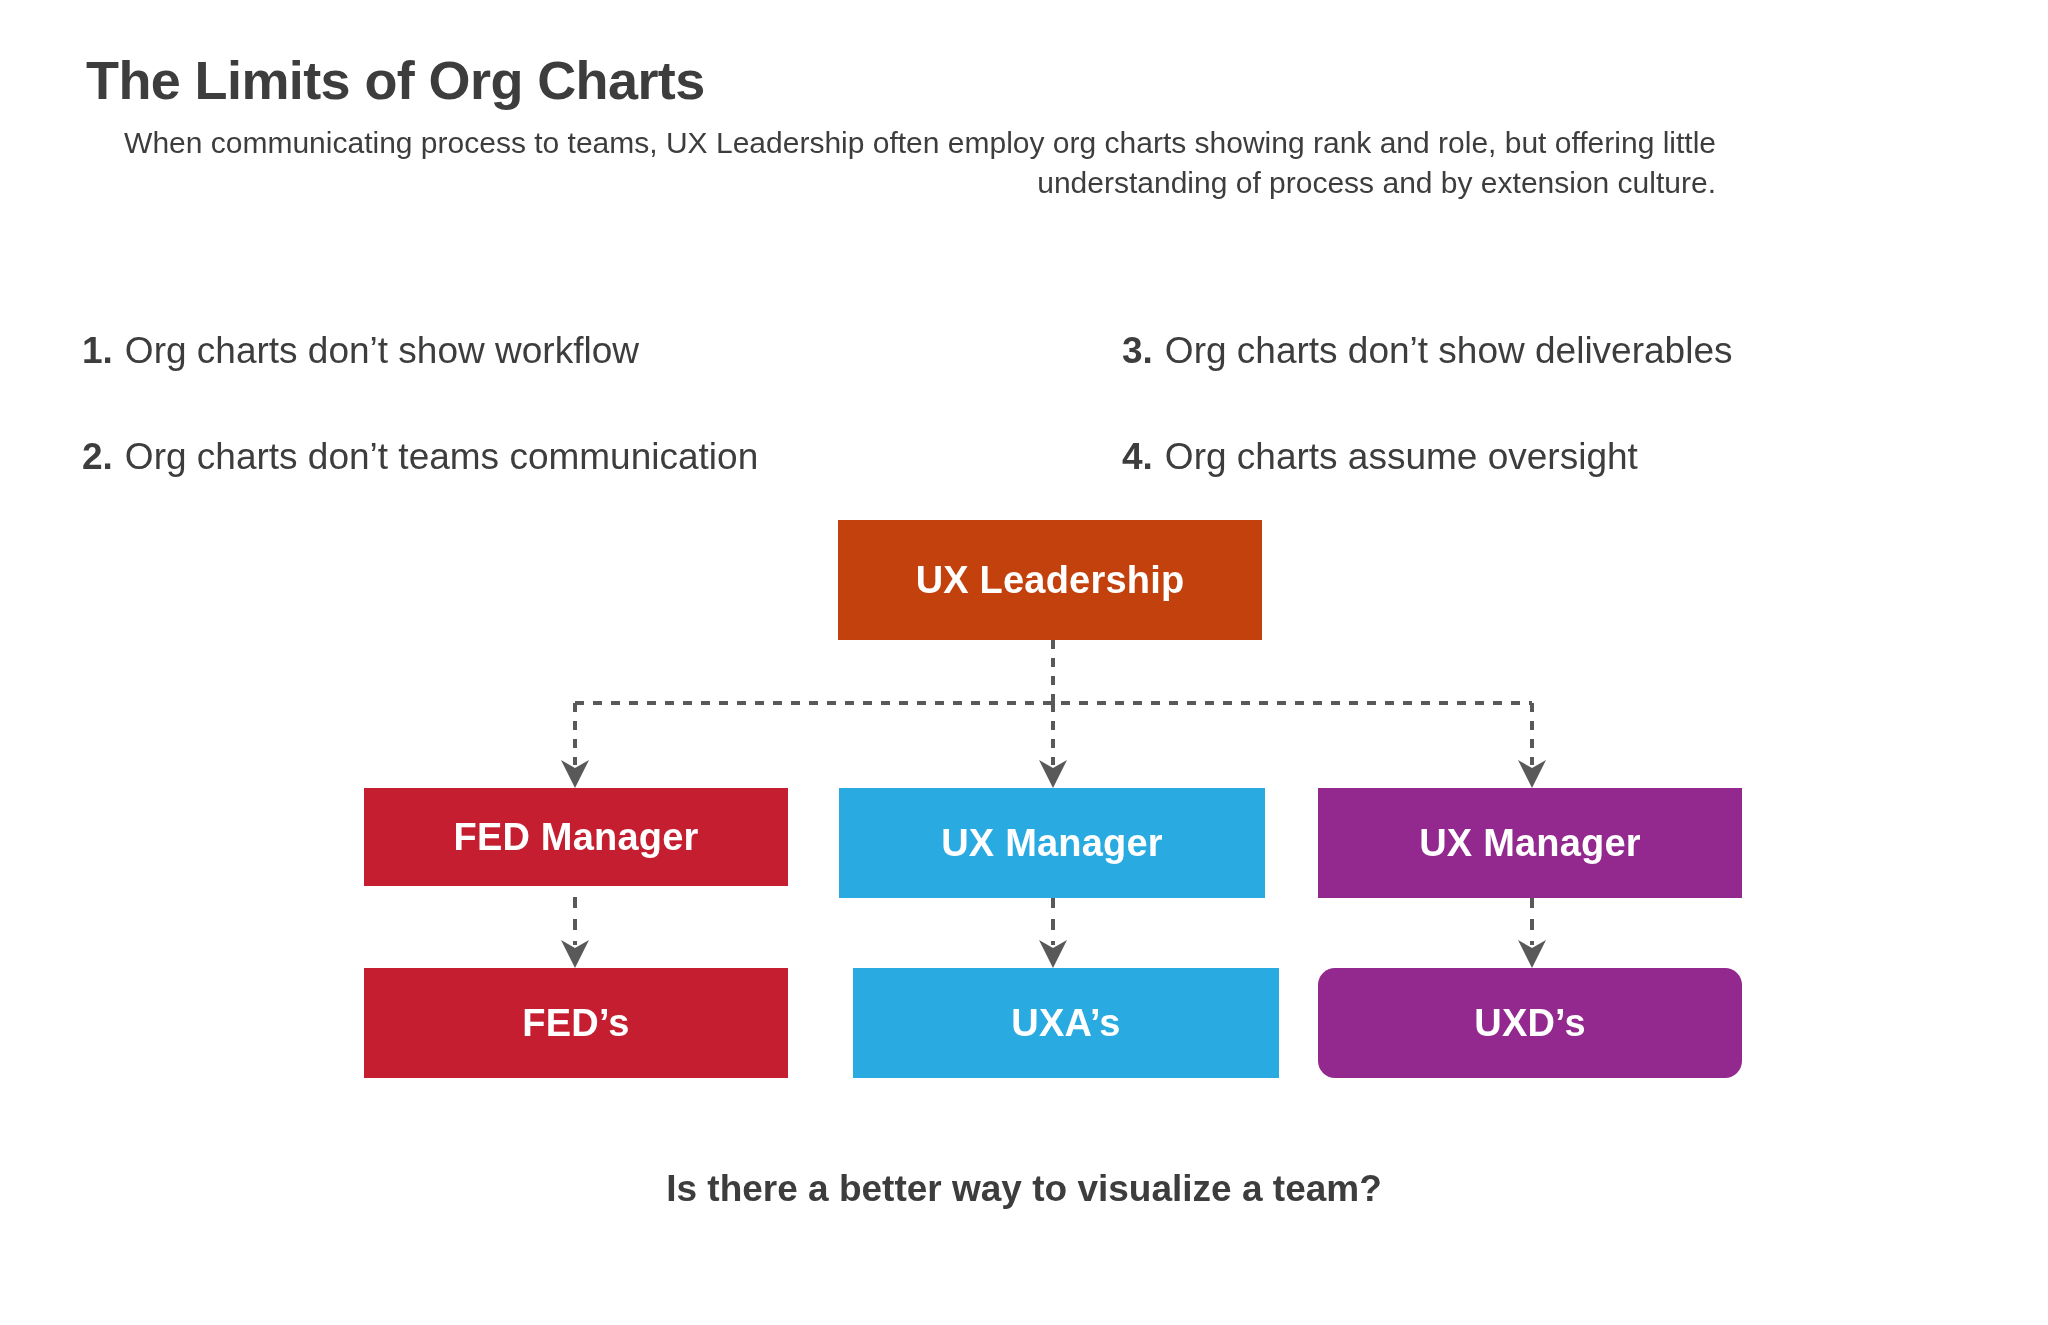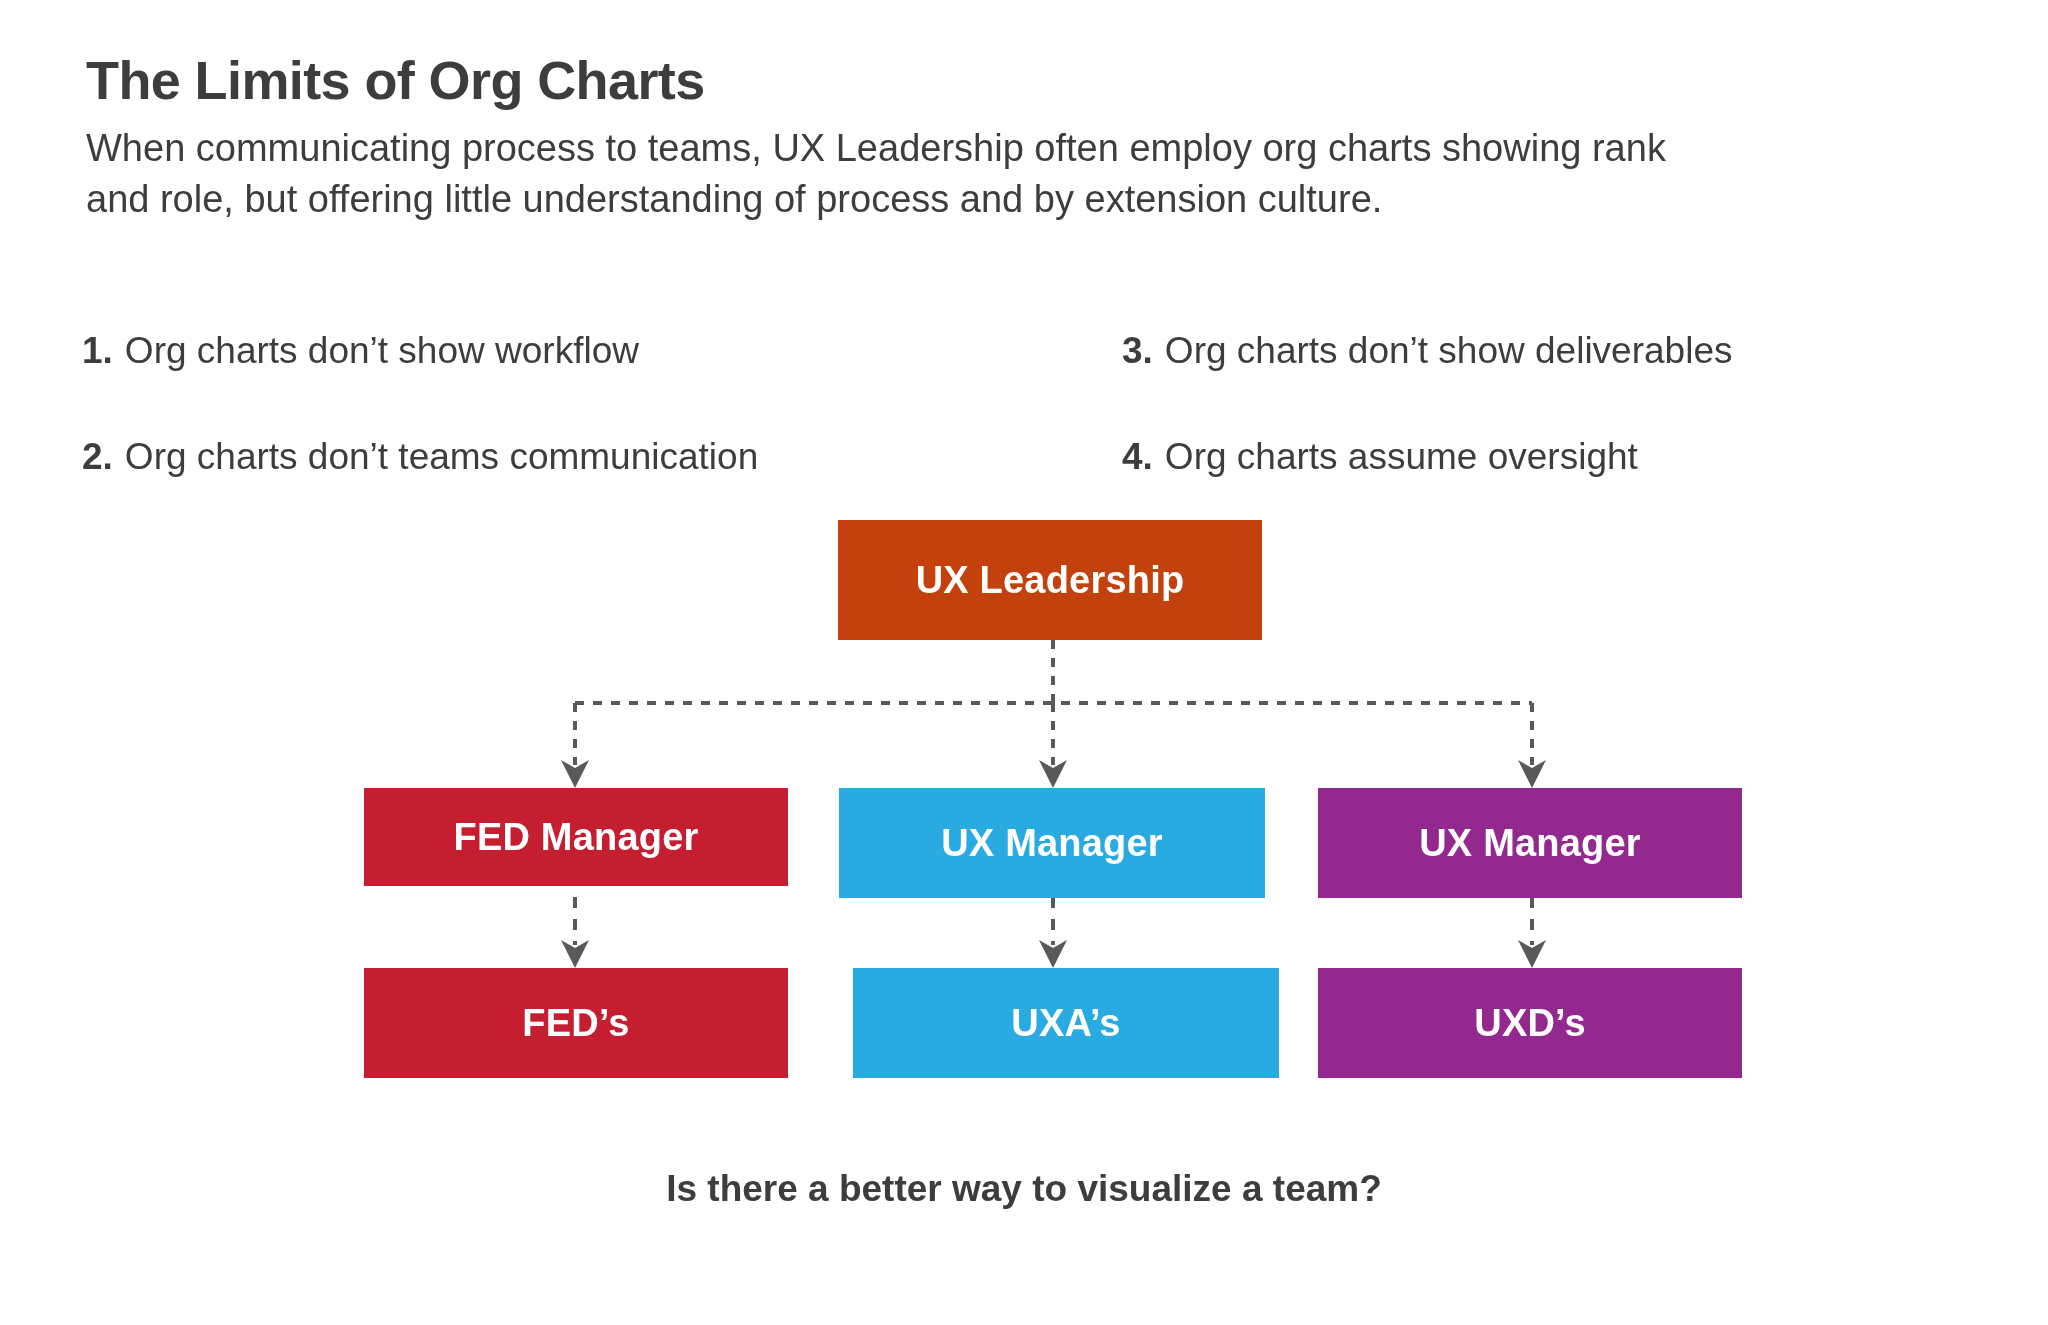--- a/index.html
+++ b/index.html
@@ -32,26 +32,27 @@
   }
   .title {
     font-size: 54px;
     font-weight: bold;
     letter-spacing: -0.6px;
     color: #3d3d3d;
     margin: 0 0 14px 0;
     line-height: 1.06;
   }
   .subtitle {
-    font-size: 38px;
+    font-size: 30px;
     font-weight: normal;
     color: #3d3d3d;
     line-height: 1.33;
     margin: 0;
     max-width: 1630px;
+    text-align: right;
   }
 
   
   .reasons {
     position: absolute;
     left: 82px;
     top: 297px;
     width: 1900px;
     display: grid;
     grid-template-columns: 1040px 860px;
@@ -180,20 +181,20 @@
     <div class="node" style="left: 1318px; top: 268px; width: 424px; height: 110px; background-color: rgb(147, 40, 143);">
       <span>UX Manager</span>
     </div>
 
     <div class="node" style="left: 364px; top: 448px; width: 424px; height: 110px; background-color: rgb(196, 30, 48);">
       <span>FED’s</span>
     </div>
     <div class="node" style="left: 839px; top: 448px; width: 426px; height: 110px; background-color: rgb(41, 171, 226); margin-left: 14px;">
       <span>UXA’s</span>
     </div>
-    <div class="node" style="left: 1318px; top: 448px; width: 424px; height: 110px; background-color: rgb(147, 40, 143);">
+    <div class="node" style="left: 1318px; top: 448px; width: 424px; height: 110px; background-color: rgb(147, 40, 143); border-radius: 17px;">
       <span>UXD’s</span>
     </div>
   </div>
 
   <div class="footer-q">Is there a better way to visualize a team?</div>
 
 </div>
 
 </body></html>

